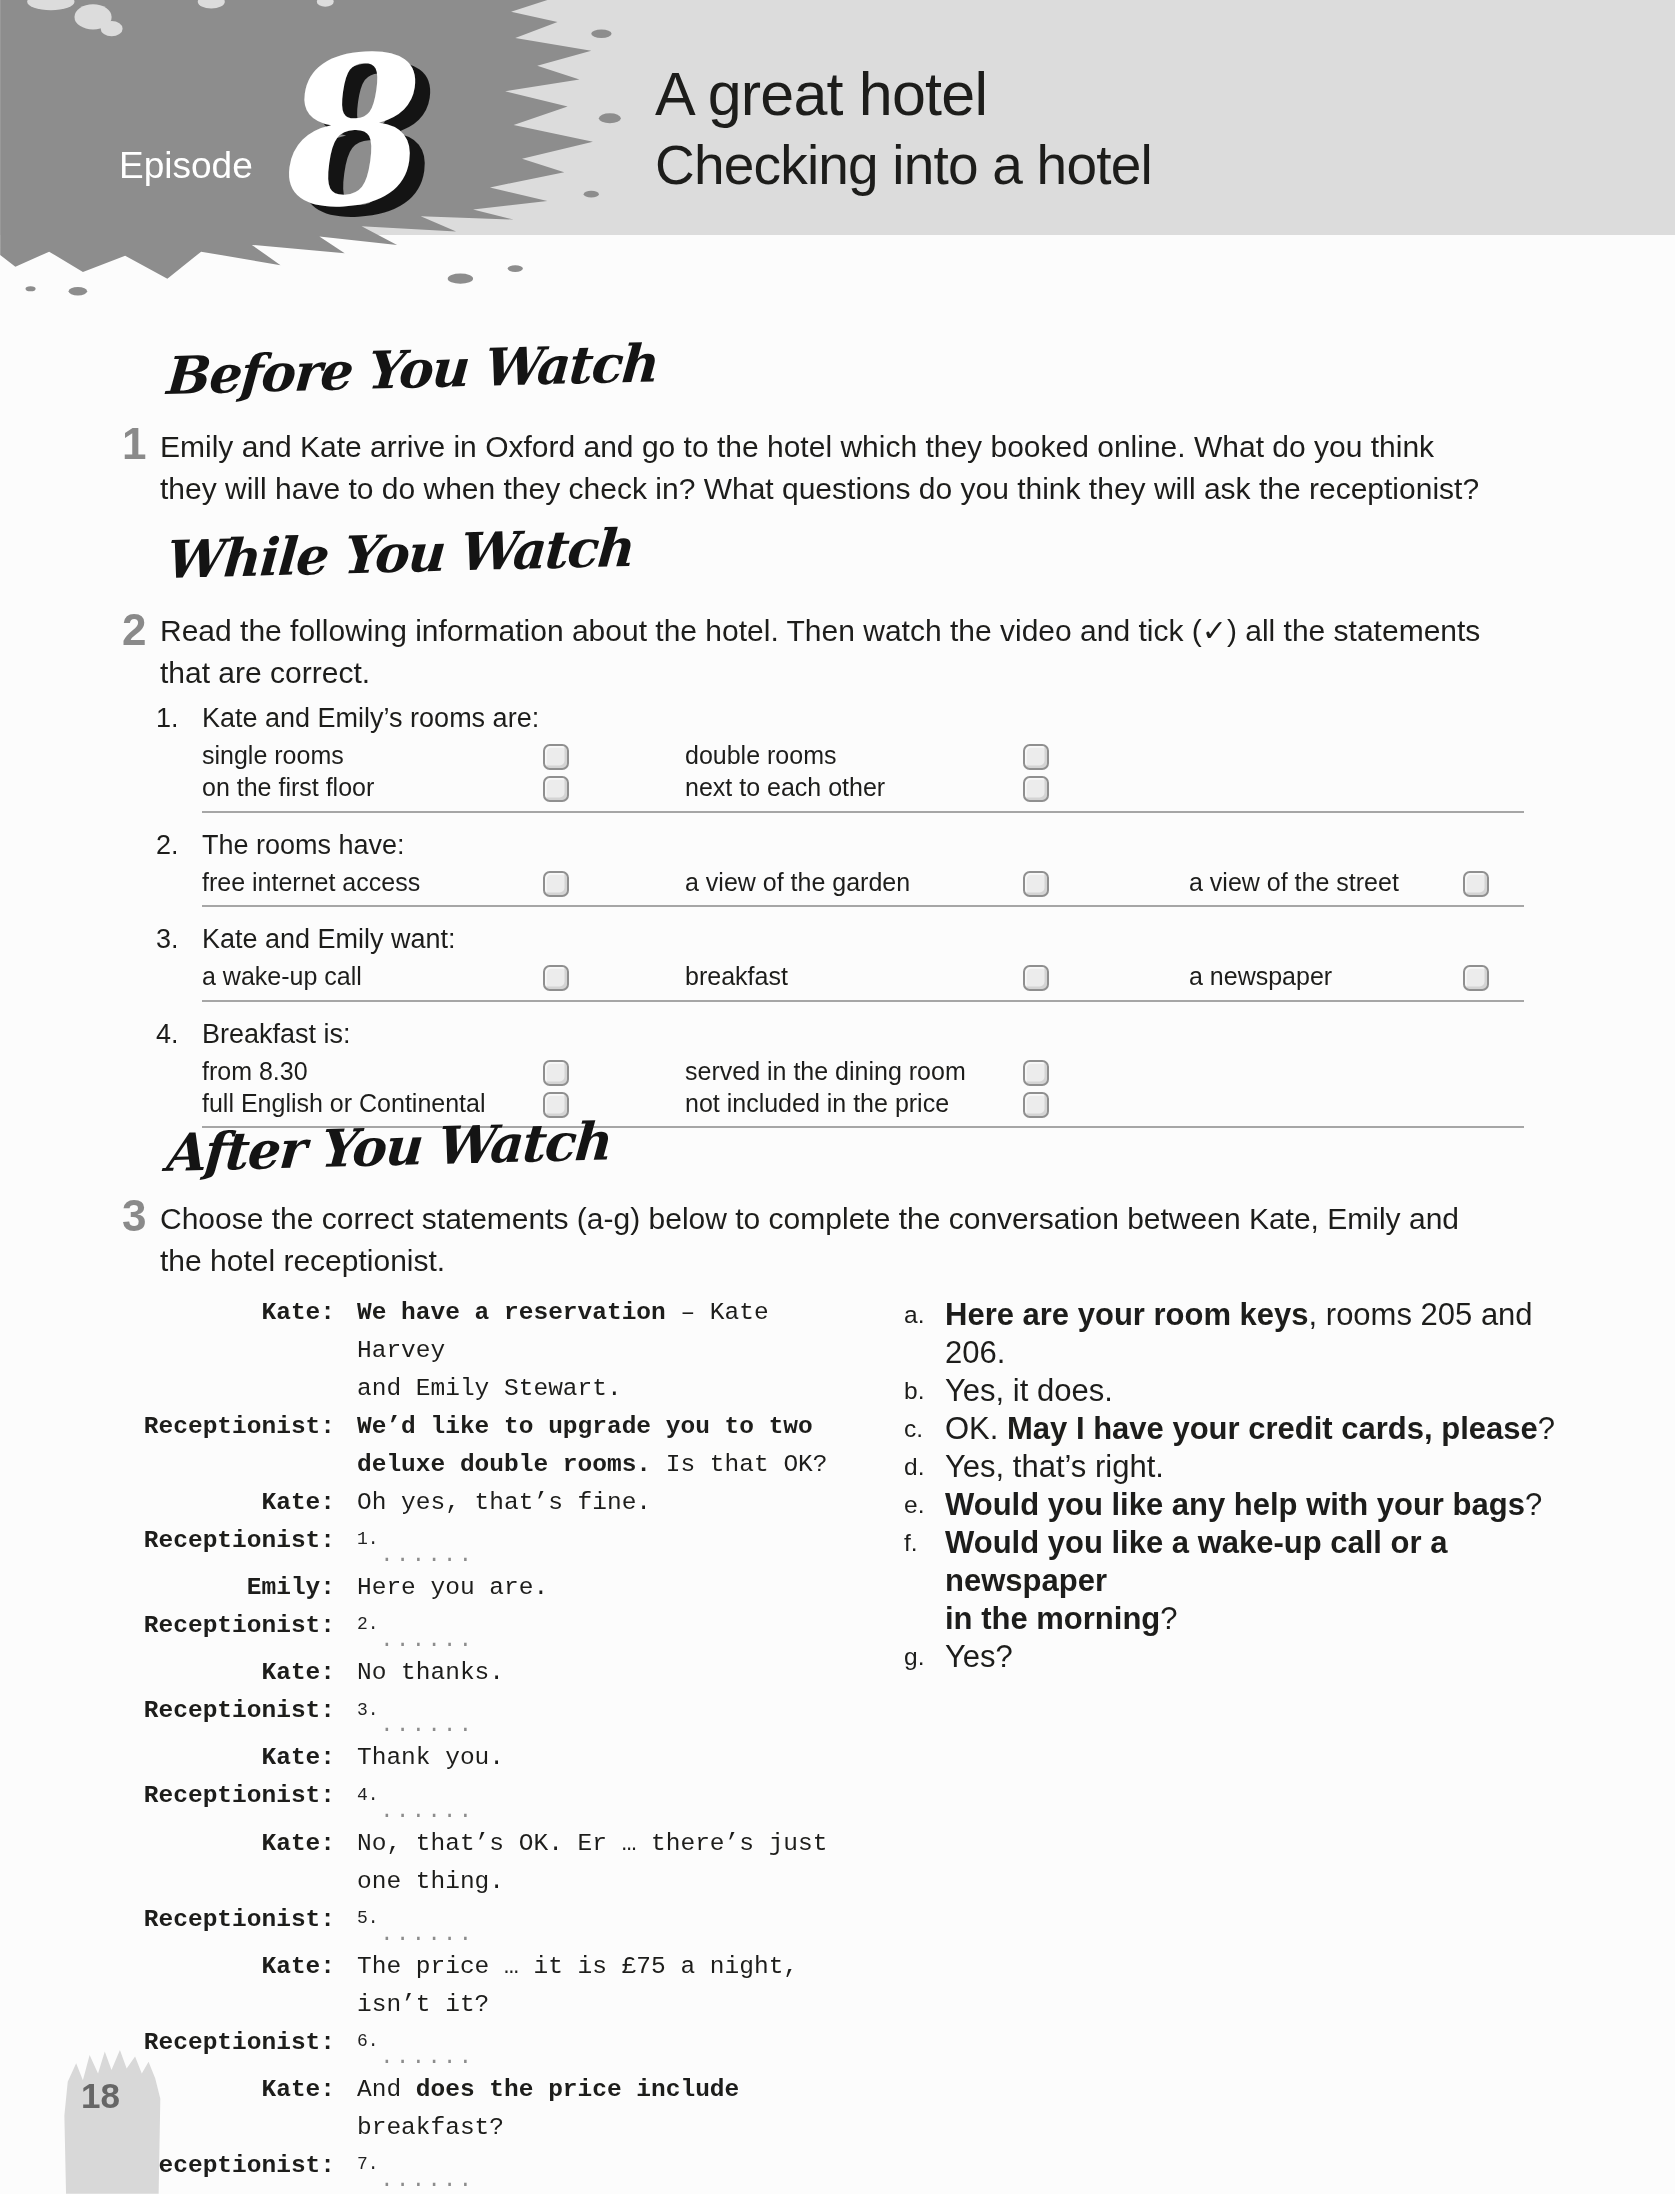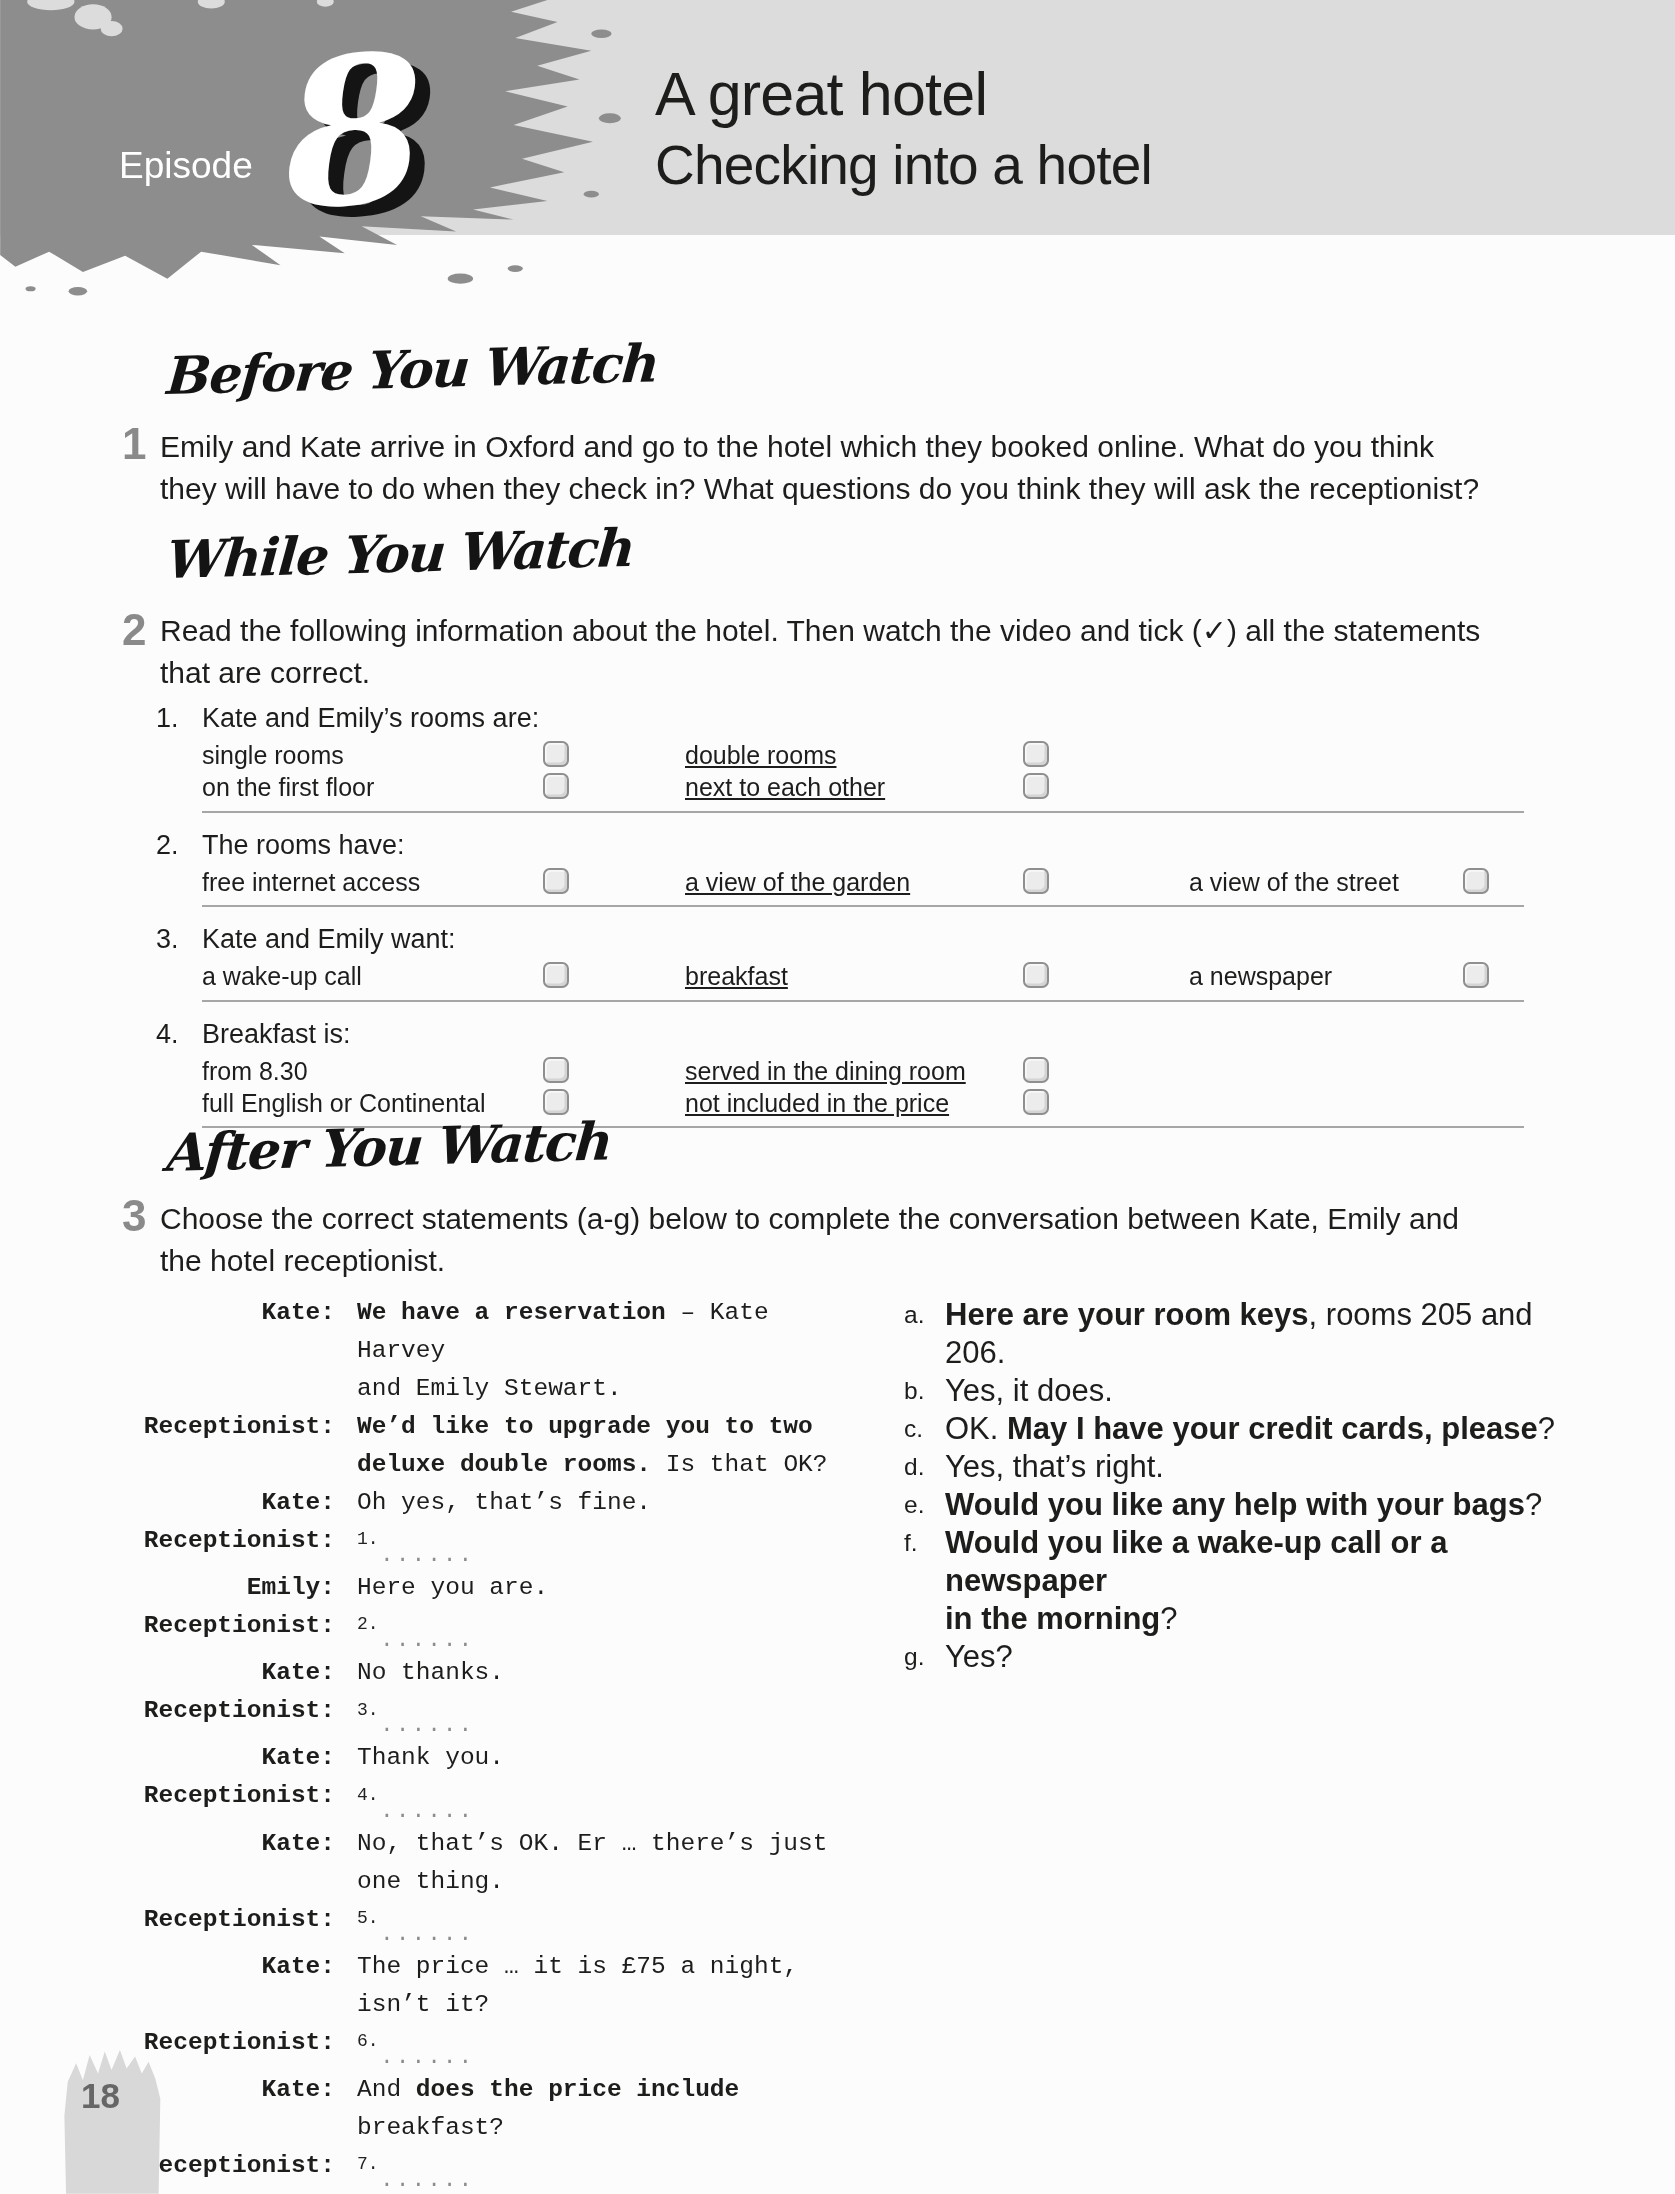--- a/index.html
+++ b/index.html
@@ -34,22 +34,22 @@
   .ex-num{position:absolute;font-size:44px;line-height:44px;font-weight:bold;color:var(--number-gray);}
   .n1{left:122px;top:422px;} .n2{left:122px;top:608px;} .n3{left:122px;top:1194px;}
   .instr{position:absolute;left:160px;font-size:30px;line-height:42px;white-space:pre-wrap;width:1385px;}
   .i1{top:426px;} .i2{top:610px;} .i3{top:1198px;}
 
   
   .checklist{position:absolute;left:156px;top:704px;width:1419px;}
   .prompt-row{display:flex;font-size:27px;line-height:29px;margin-bottom:6.8px;}
   .num-cell{width:46px;flex:0 0 46px;}
   .opt-row{display:flex;align-items:center;height:32px;padding-left:46px;}
-  .cell{display:flex;align-items:flex-start;justify-content:space-between;}
-  .cell.c0{width:367px;} .cell.c1{width:364px;margin-left:116px;text-decoration:underline;} .cell.c2{width:300px;margin-left:140px;}
+  .cell{display:flex;align-items:flex-end;justify-content:space-between;}
+  .cell.c0{width:367px;} .cell.c1{width:364px;margin-left:116px;} .cell.c2{width:300px;margin-left:140px;}
   .cb-label{font-size:25px;}
   .cb{width:22px;height:22px;flex:0 0 22px;border:2.5px solid var(--checkbox-border);border-radius:6.8px;
       background:var(--checkbox-fill);box-shadow:inset -2.5px -2.5px 0 #d4d4d4, inset 1.7px 1.7px 0 #f8f8f8;}
   .divider{border-top:2.5px solid var(--divider);margin:6.8px 0 18px 46px;width:1322px;}
 
   
   .dialogue{position:absolute;left:127px;top:1294px;width:743px;}
   .d-row{display:flex;font-family:Liberation Mono, monospace;}
   .speaker{width:208px;flex:0 0 208px;text-align:right;font-weight:bold;font-size:24.5px;line-height:38px;}
   .d-text{margin-left:22px;width:507px;font-size:24.5px;line-height:38px;white-space:pre-wrap;}

